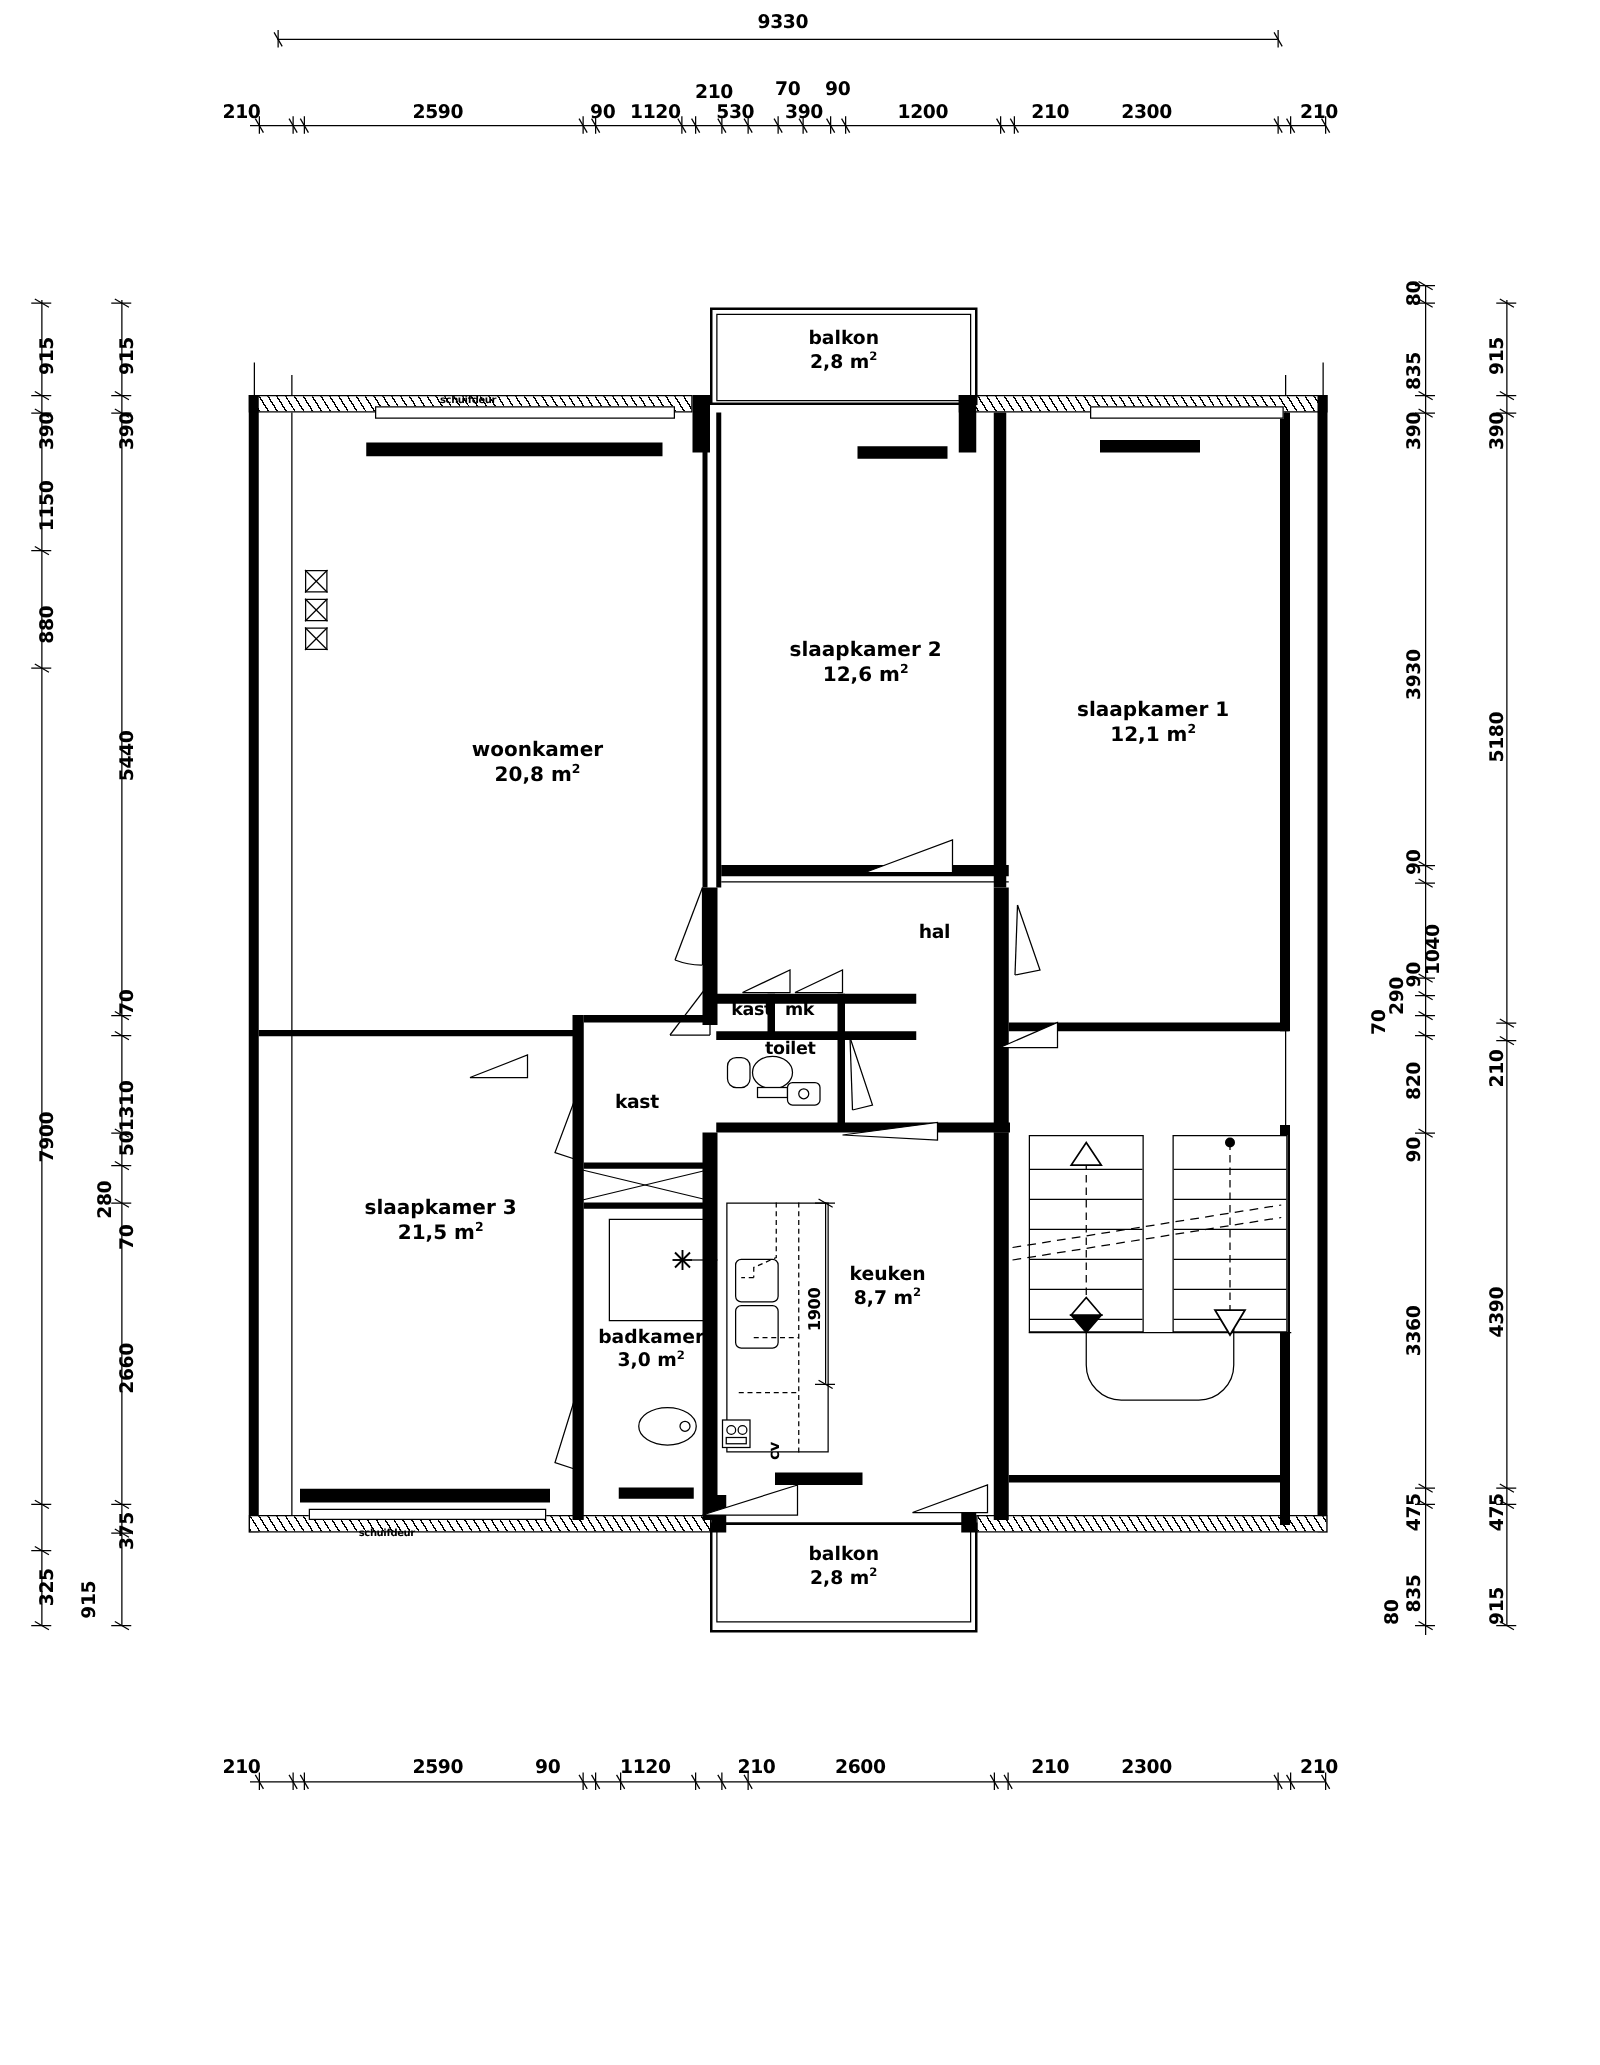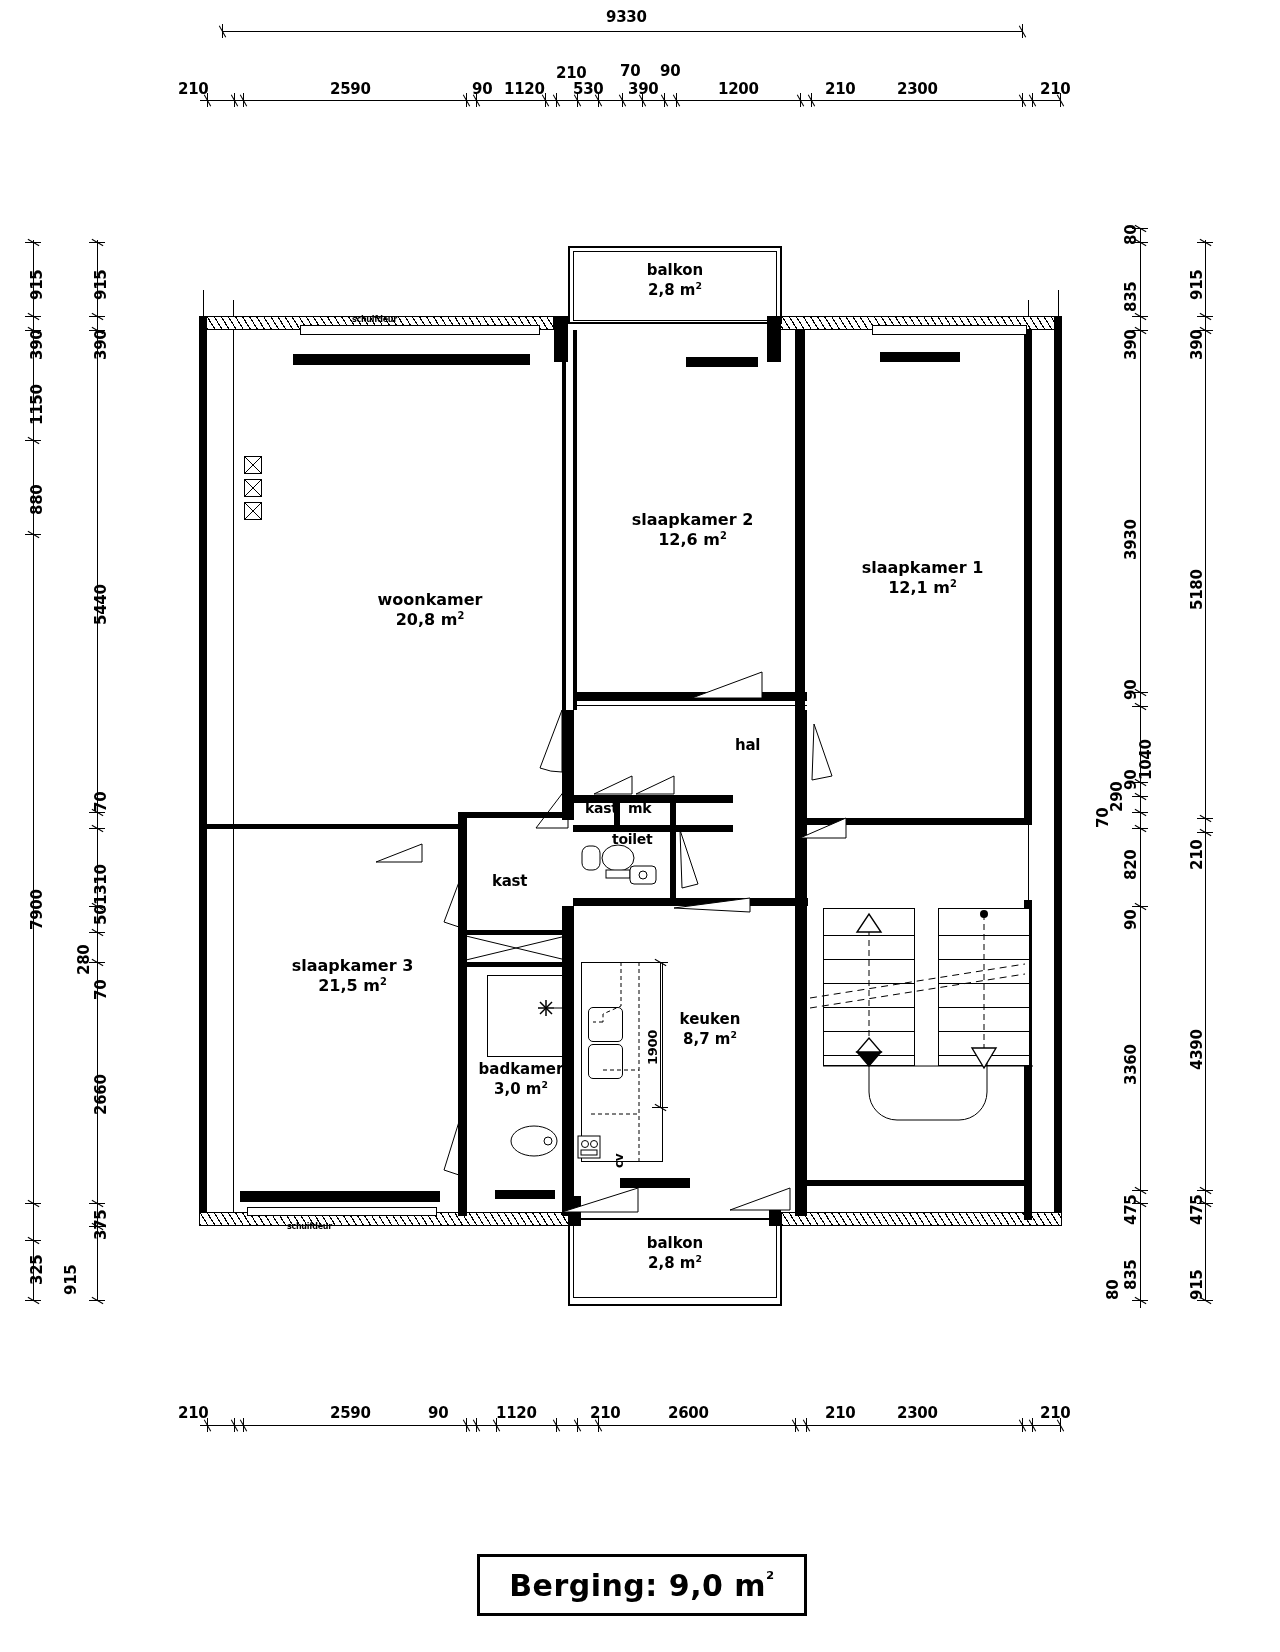--- a/index.html
+++ b/index.html
@@ -535,19 +535,14 @@
     <line x1="46" y1="6" x2="46" y2="146" stroke="#000" stroke-width="1" stroke-dasharray="6,4"></line>
     <circle cx="46" cy="6" r="4" fill="#000"></circle>
     <polygon points="34,140 58,140 46,160" fill="#fff" stroke="#000" stroke-width="1.4"></polygon>
   </svg>
 
   <svg width="230" height="60" style="left:810px;top:960px;">
     <line x1="0" y1="48" x2="215" y2="14" stroke="#000" stroke-width="1" stroke-dasharray="7,5"></line>
     <line x1="0" y1="38" x2="215" y2="4" stroke="#000" stroke-width="1" stroke-dasharray="7,5"></line>
   </svg>
 
-  <div class="titlebox" style="left:477px;top:1554px;width:330px;height:62px;">
-    <span>
-      <span></span><span id="tbtxt">Berging:&nbsp;9,0&nbsp;m<sup>²</sup></span>
-    </span>
-  </div>
 
 </div>
 
 </body></html>

